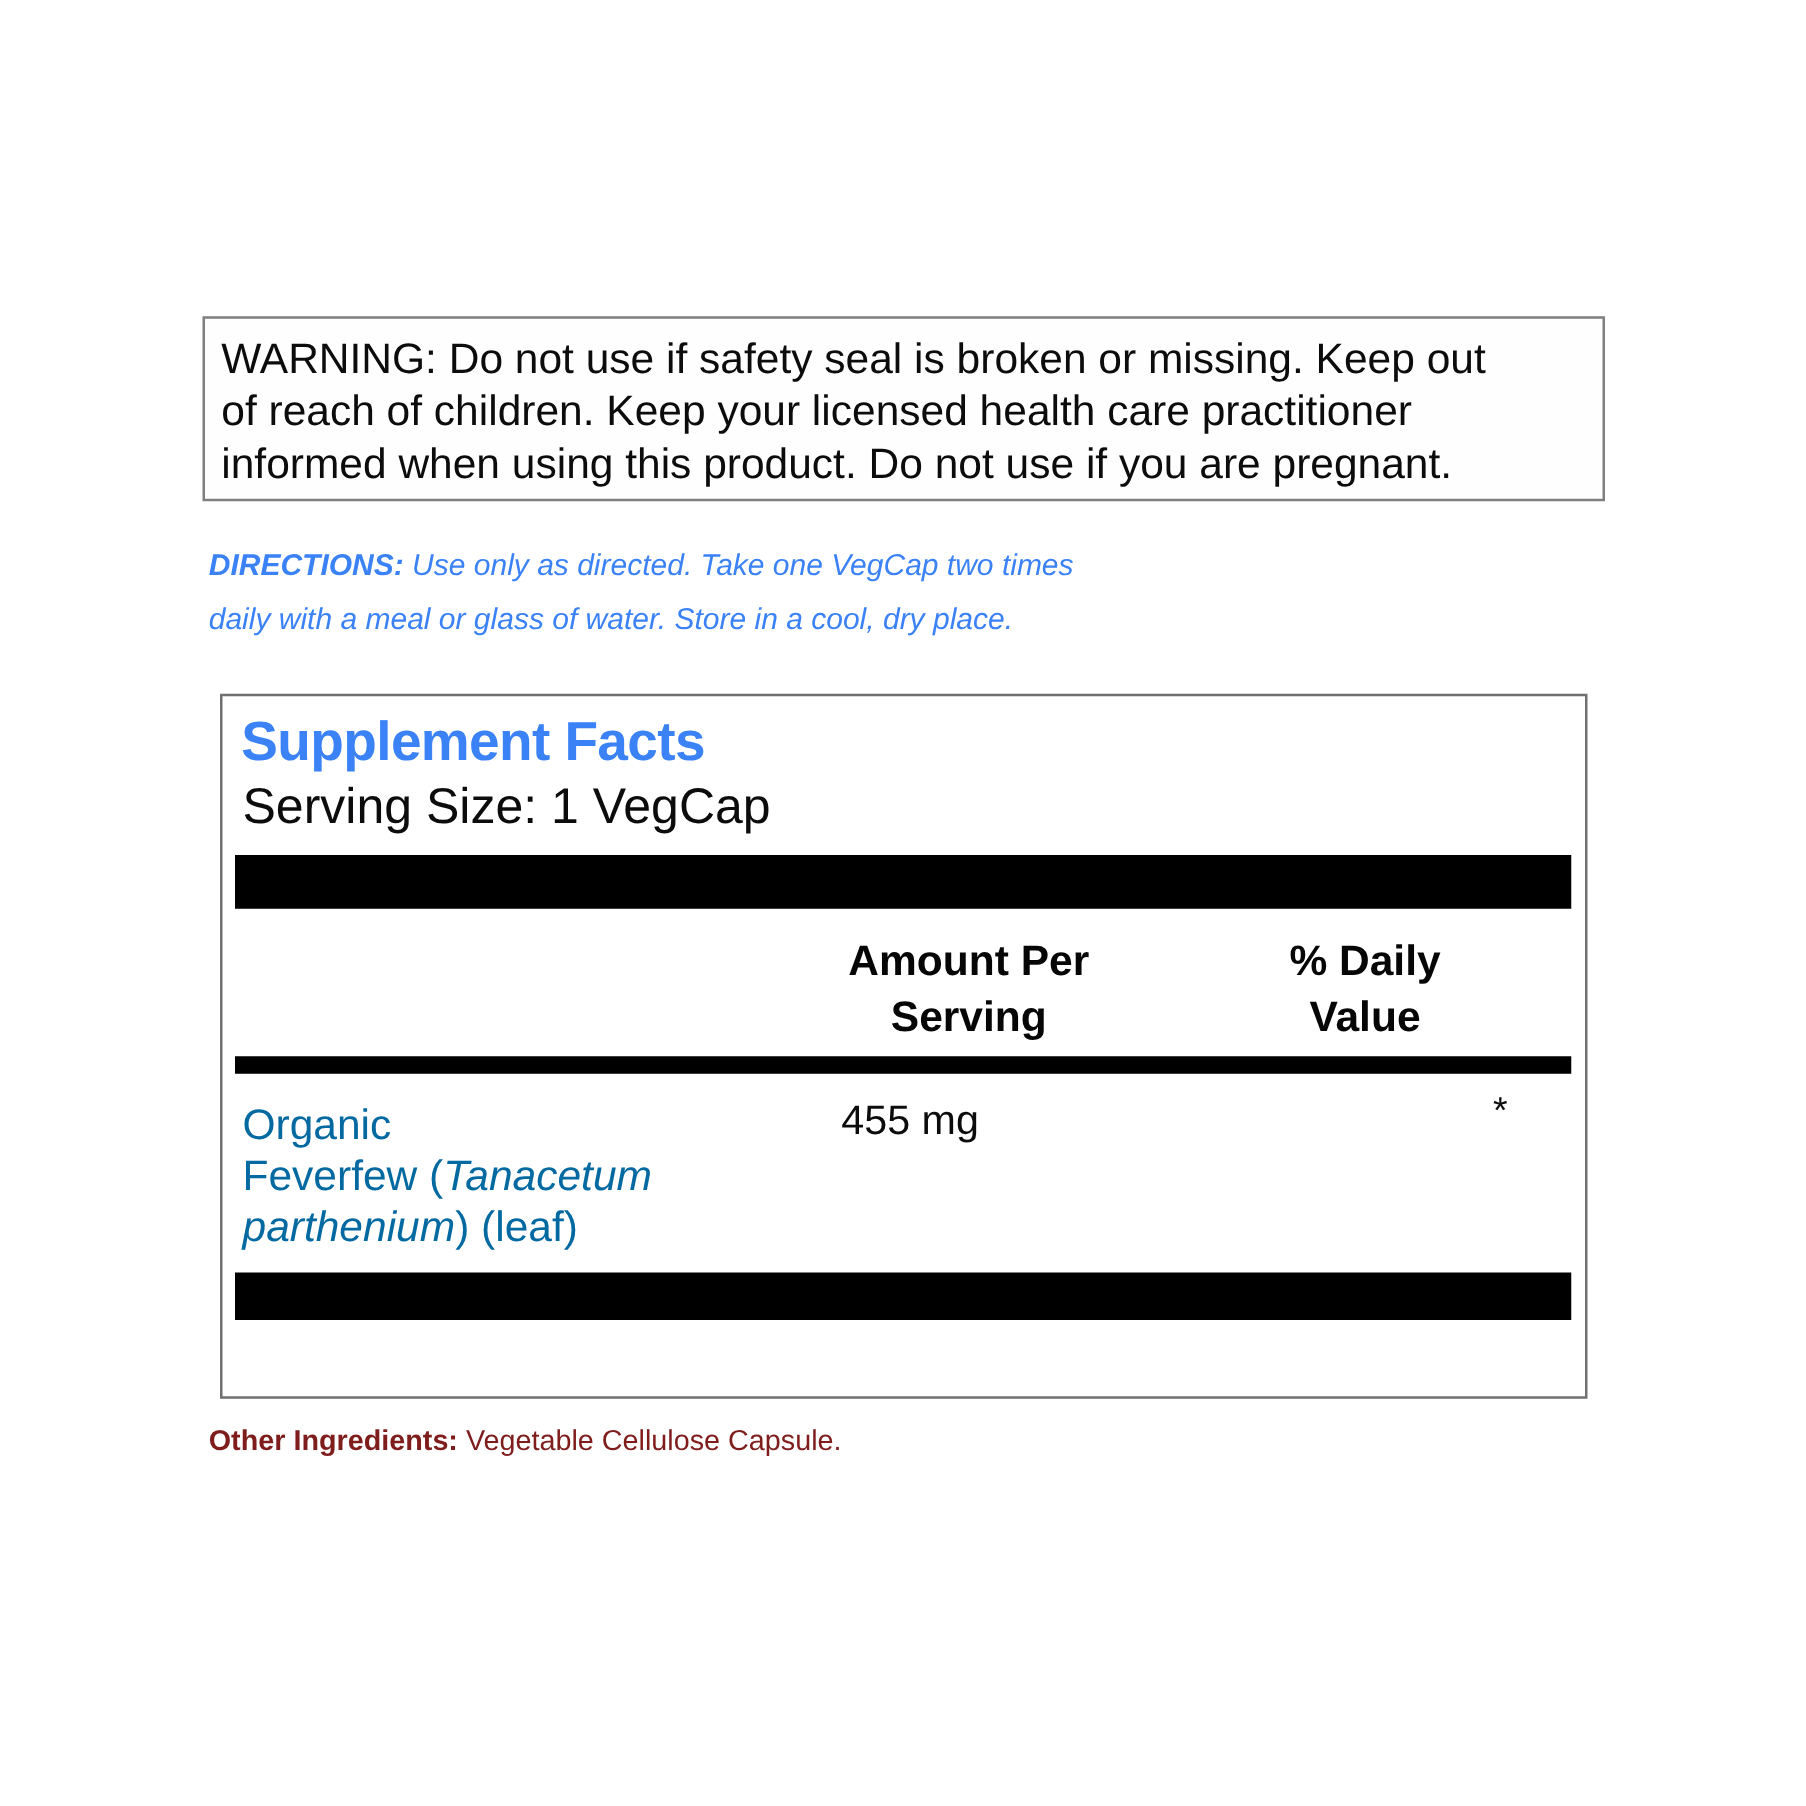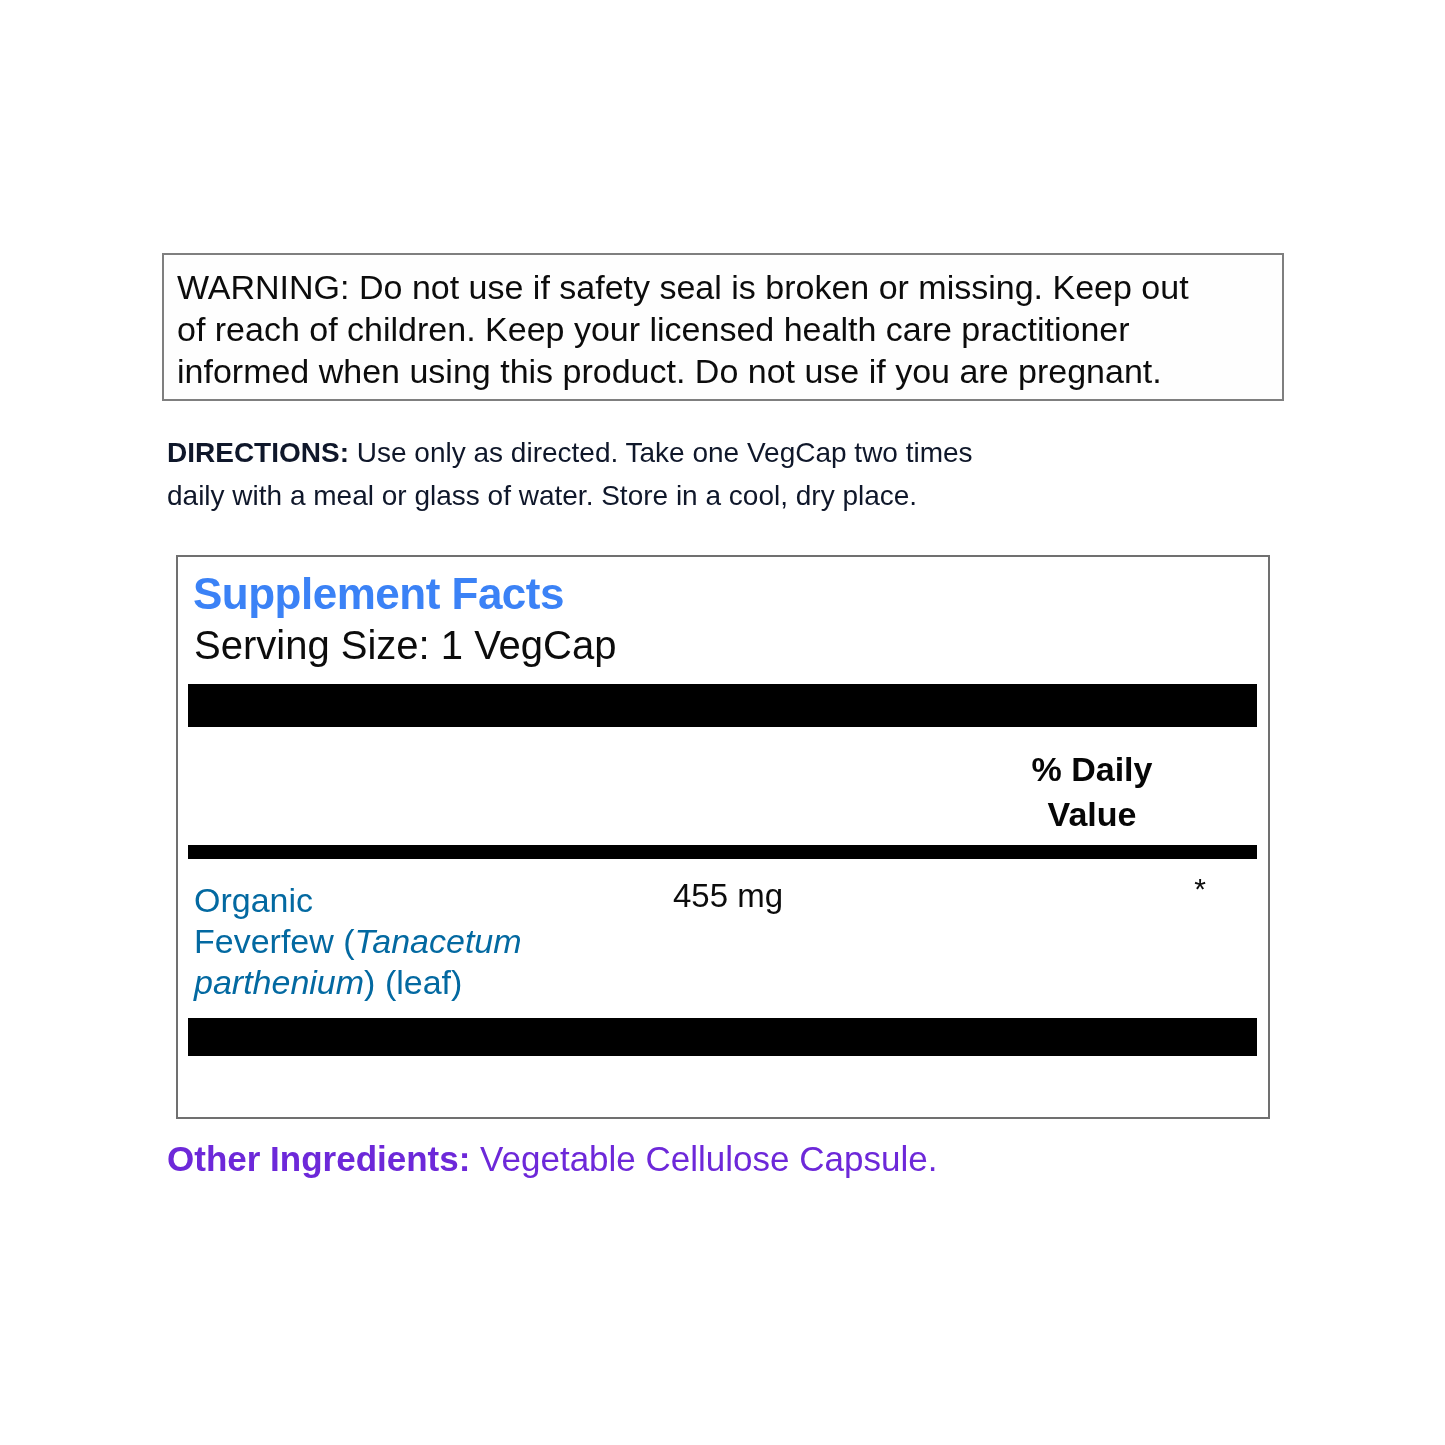--- a/index.html
+++ b/index.html
@@ -28,23 +28,24 @@
     line-height: 42px;
     color: #0c0c0c;
   }
   .warning-box b { font-weight: normal; }
 
   
   .directions {
     position: absolute;
     left: 167px; top: 431px;
     width: 1125px;
-    font-size: 28px;
+    font-size: 24px;
     line-height: 43px;
-    color: #0f172a;
+    color: #3b82f6;
+    font-style: italic;
   }
   .directions b { font-weight: bold; }
 
   
   .sf-panel {
     position: absolute;
     left: 176px; top: 555px;
     width: 1094px; height: 564px;
     border: 2px solid #707070;
     background: #ffffff;
@@ -115,22 +116,22 @@
     left: 15px; top: 512px;
     font-size: 34px;
     color: #0c0c0c;
   }
 
   
   .other-ingredients {
     position: absolute;
     left: 167px; top: 1139px;
     width: 1120px;
-    font-size: 35px;
-    color: #6d28d9;
+    font-size: 23px;
+    color: #7f1d1d;
   }
   .other-ingredients b { font-weight: bold; }
 </style>
 </head>
 <body>
 
 <div class="canvas">
 
   <div class="warning-box">
     <p><b>WARNING:</b> <span>Do not use if safety seal is broken or missing. Keep out</span><br><span>of reach of children. Keep your licensed health care practitioner</span><br><span>informed when using this product. Do not use if you are pregnant.</span></p>
@@ -139,20 +140,21 @@
   <div class="directions">
     <b>DIRECTIONS:</b> <span>Use only as directed. Take one VegCap two times</span><br><span>daily with a meal or glass of water.  Store in a cool, dry place.</span>
   </div>
 
   <div class="sf-panel">
     <div class="sf-title">Supplement Facts</div>
     <div class="sf-serving">Serving Size: 1 VegCap</div>
 
     <div class="sf-bar bar-top"></div>
 
+    <div class="sf-col-header amount">Amount Per Serving</div>
     <div class="sf-col-header dv">% Daily Value</div>
 
     <div class="sf-bar bar-mid"></div>
 
     <div class="sf-row-name">
       <span>Organic</span><br>
       <span>Feverfew (</span><i>Tanacetum</i><br>
       <i>parthenium</i><span>)  (leaf)</span>
     </div>
     <div class="sf-row-amount">455 mg</div>

